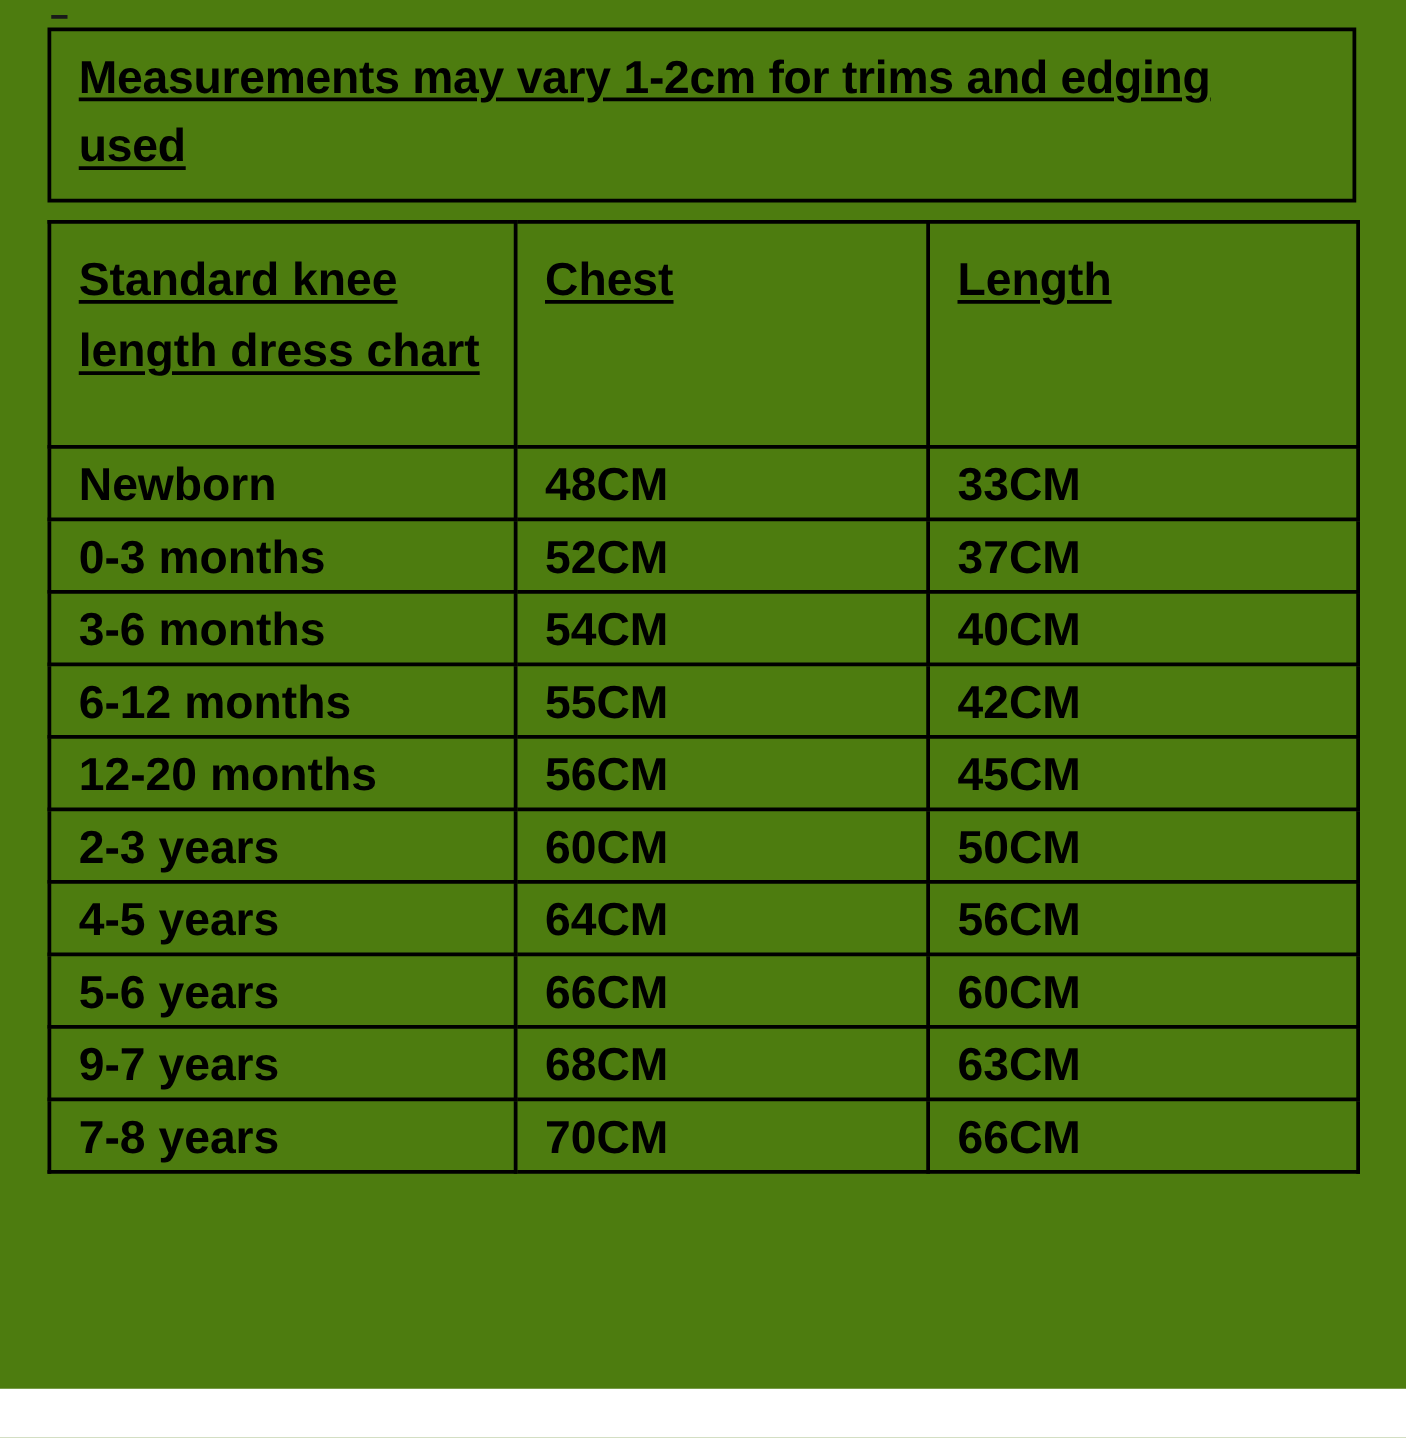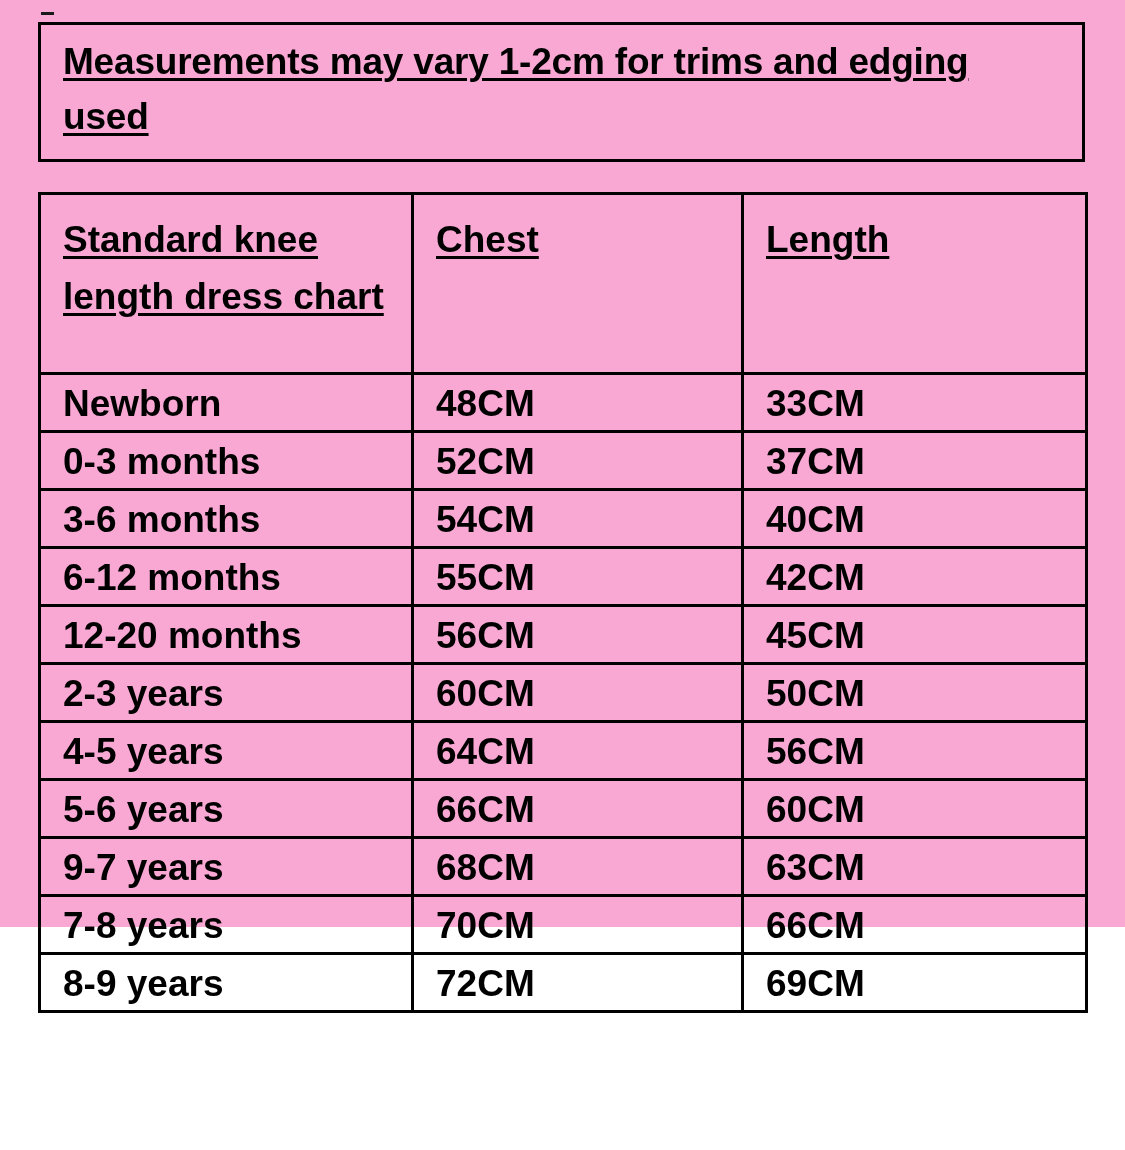--- a/index.html
+++ b/index.html
@@ -10,22 +10,22 @@
   body {
     width: 1125px;
     height: 1150px;
     font-family: "Liberation Sans", sans-serif;
     color: #000000;
     overflow: hidden;
   }
   .page {
     position: relative;
     width: 1125px;
-    height: 927px;
-    background: #f9a8d4;
+    height: 1111px;
+    background: #4d7c0f;
   }
 
   
   .stray-mark {
     position: absolute;
     left: 41px;
     top: 12px;
     width: 13px;
     height: 3px;
     background: #1a1a1a;
@@ -48,21 +48,21 @@
     letter-spacing: -0.2px;
     text-decoration: underline;
     text-underline-offset: 4px;
     text-decoration-thickness: 3px;
   }
 
   
   .size-table {
     position: absolute;
     left: 38px;
-    top: 192px;
+    top: 176px;
     width: 1047px;
     border-collapse: collapse;
     table-layout: fixed;
     padding-left: 25px;
   }
   .size-table td, .size-table th {
     border: 3px solid #000000;
     padding: 0 0 0 22px;
     text-align: left;
     vertical-align: top;
@@ -160,21 +160,16 @@
       <tr>
         <td>9-7 years</td>
         <td>68CM</td>
         <td>63CM</td>
       </tr>
       <tr>
         <td>7-8 years</td>
         <td>70CM</td>
         <td>66CM</td>
       </tr>
-      <tr>
-        <td>8-9 years</td>
-        <td>72CM</td>
-        <td>69CM</td>
-      </tr>
     </tbody>
   </table>
 
 </div>
 
 </body></html>

